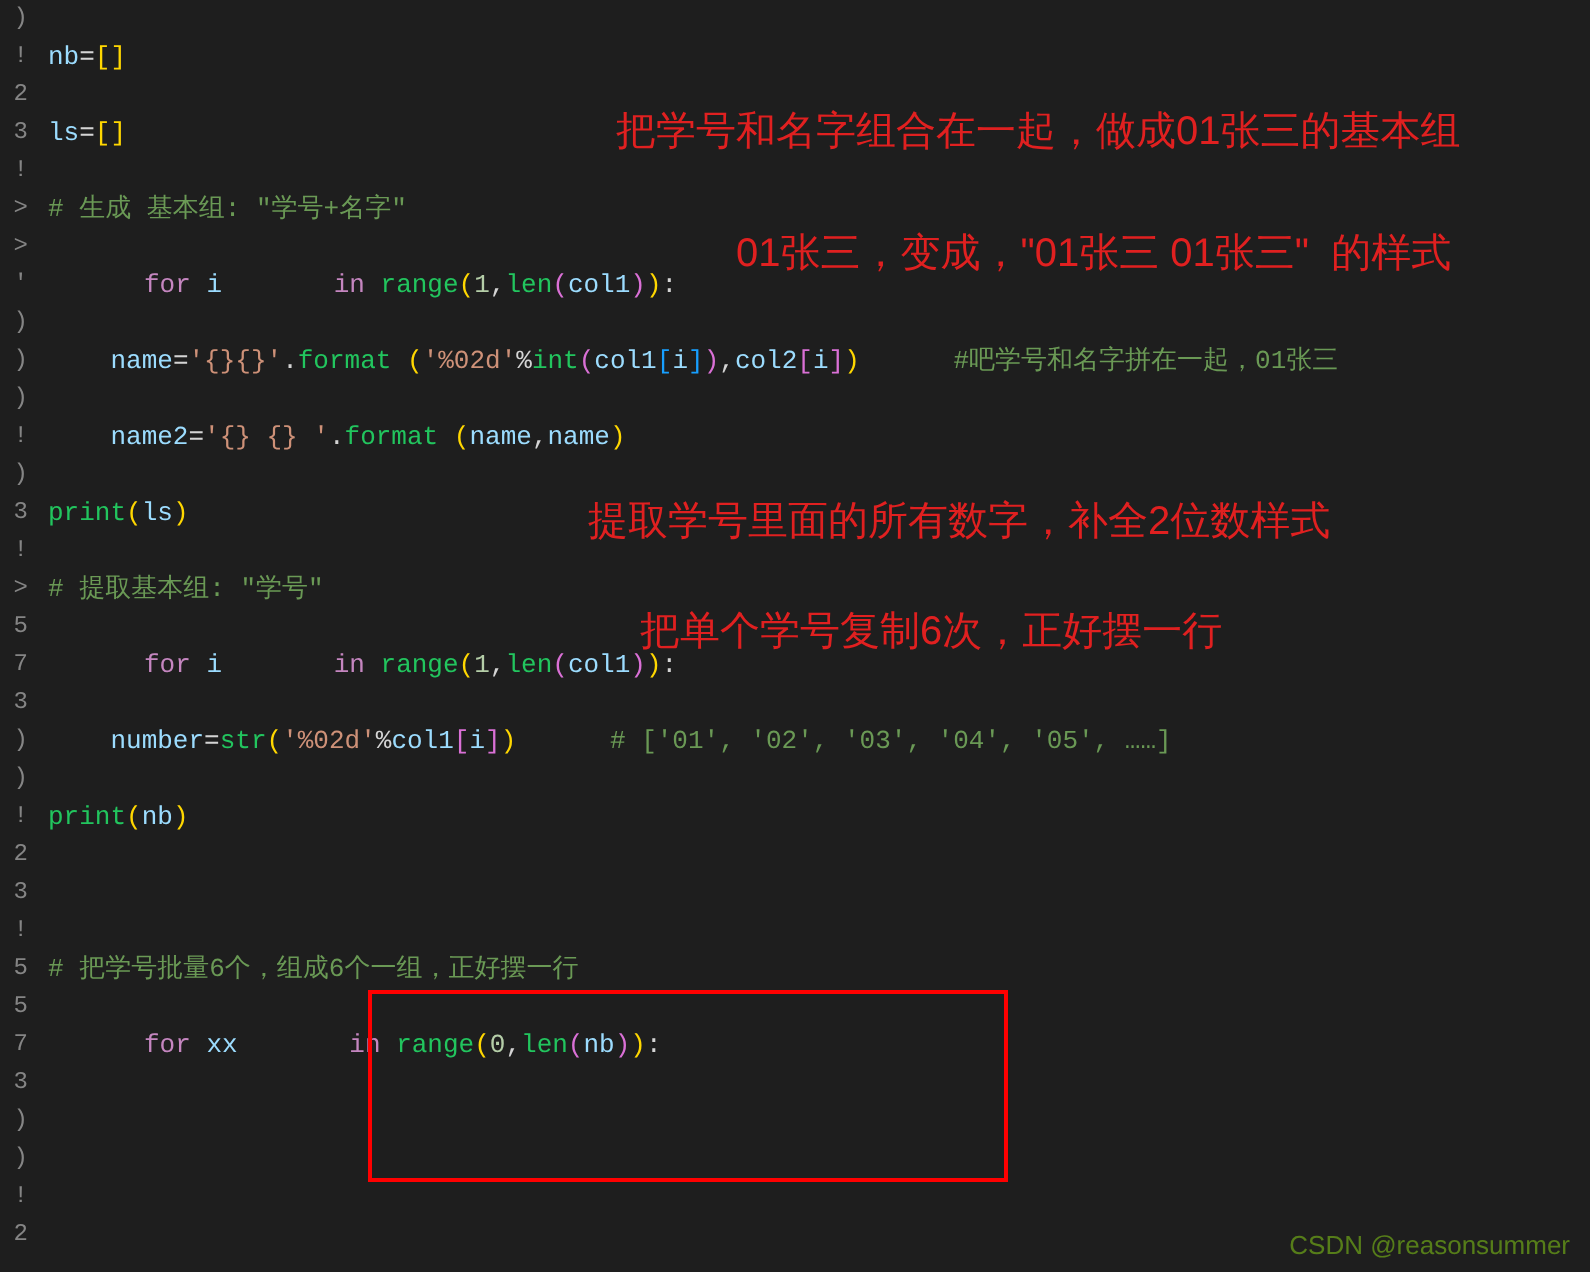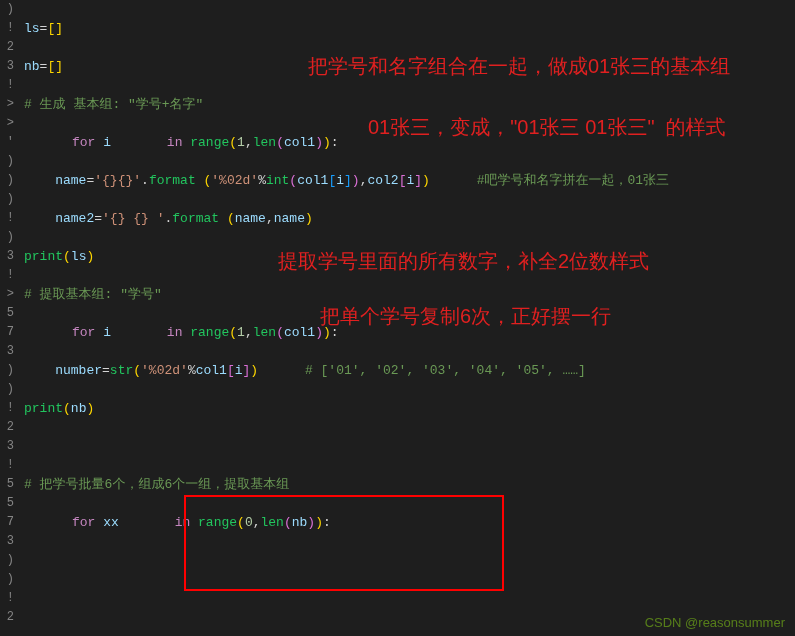--- a/index.html
+++ b/index.html
@@ -95,53 +95,53 @@
     <div class="line">5</div>
     <div class="line">5</div>
     <div class="line">7</div>
     <div class="line">3</div>
     <div class="line">)</div>
     <div class="line">)</div>
     <div class="line">!</div>
     <div class="line">2</div>
   </div>
   <div class="code">
+<div class="line"><span class="var">nb</span><span class="op">=</span><span class="yellow">[]</span></div>
 <div class="line"><span class="var">ls</span><span class="op">=</span><span class="yellow">[]</span></div>
-<div class="line"><span class="var">nb</span><span class="op">=</span><span class="yellow">[]</span></div>
 <div class="line"><span class="cmt"># 生成 基本组: "学号+名字"</span></div>
 <div class="line"><span class="kw">for</span> <span class="var">i</span> <span class="kw">in</span> <span class="fn">range</span><span class="yellow">(</span><span class="num">1</span>,<span class="fn">len</span><span class="purple">(</span><span class="var">col1</span><span class="purple">)</span><span class="yellow">)</span>:</div>
 <div class="line">    <span class="var">name</span>=<span class="str">'{}{}'</span>.<span class="fn">format</span> <span class="yellow">(</span><span class="str">'%02d'</span>%<span class="fn">int</span><span class="purple">(</span><span class="var">col1</span><span class="blue">[</span><span class="var">i</span><span class="blue">]</span><span class="purple">)</span>,<span class="var">col2</span><span class="purple">[</span><span class="var">i</span><span class="purple">]</span><span class="yellow">)</span>      <span class="cmt">#吧学号和名字拼在一起，01张三</span></div>
 <div class="line">    <span class="var">name2</span>=<span class="str">'{} {} '</span>.<span class="fn">format</span> <span class="yellow">(</span><span class="var">name</span>,<span class="var">name</span><span class="yellow">)</span></div>
 <div class="line"><span class="fn">print</span><span class="yellow">(</span><span class="var">ls</span><span class="yellow">)</span></div>
 <div class="line"><span class="cmt"># 提取基本组: "学号"</span></div>
 <div class="line"><span class="kw">for</span> <span class="var">i</span> <span class="kw">in</span> <span class="fn">range</span><span class="yellow">(</span><span class="num">1</span>,<span class="fn">len</span><span class="purple">(</span><span class="var">col1</span><span class="purple">)</span><span class="yellow">)</span>:</div>
 <div class="line">    <span class="var">number</span>=<span class="fn">str</span><span class="yellow">(</span><span class="str">'%02d'</span>%<span class="var">col1</span><span class="purple">[</span><span class="var">i</span><span class="purple">]</span><span class="yellow">)</span>      <span class="cmt"># ['01', '02', '03', '04', '05', ……]</span></div>
 <div class="line"><span class="fn">print</span><span class="yellow">(</span><span class="var">nb</span><span class="yellow">)</span></div>
 <div class="line"></div>
-<div class="line"><span class="cmt"># 把学号批量6个，组成6个一组，提取基本组</span></div>
+<div class="line"><span class="cmt"># 把学号批量6个，组成6个一组，正好摆一行</span></div>
 <div class="line"><span class="kw">for</span> <span class="var">xx</span> <span class="kw">in</span> <span class="fn">range</span><span class="yellow">(</span><span class="num">0</span>,<span class="fn">len</span><span class="purple">(</span><span class="var">nb</span><span class="purple">)</span><span class="yellow">)</span>:</div>
 
 
 
 
 
 
 
 
 
 
 
 
 
 
 
 
 
 <div class="anno" style="left:290px; top:57px;">把学号和名字组合在一起，做成01张三的基本组</div>
 <div class="anno" style="left:350px; top:118px;">01张三，变成，"01张三 01张三"  的样式</div>
-<div class="anno" style="left:260px; top:252px;">提取学号里面的所有数字，补全2位数样式</div>
+<div class="anno" style="left:276px; top:252px;">提取学号里面的所有数字，补全2位数样式</div>
 <div class="anno" style="left:302px; top:307px;">把单个学号复制6次，正好摆一行</div>
 
 <div class="highlight-box" style="left:166px; top:495px; width:320px; height:96px;"></div>
   </div>
 </div>
 
 <div class="watermark">CSDN @reasonsummer</div>
 
 </body></html>

